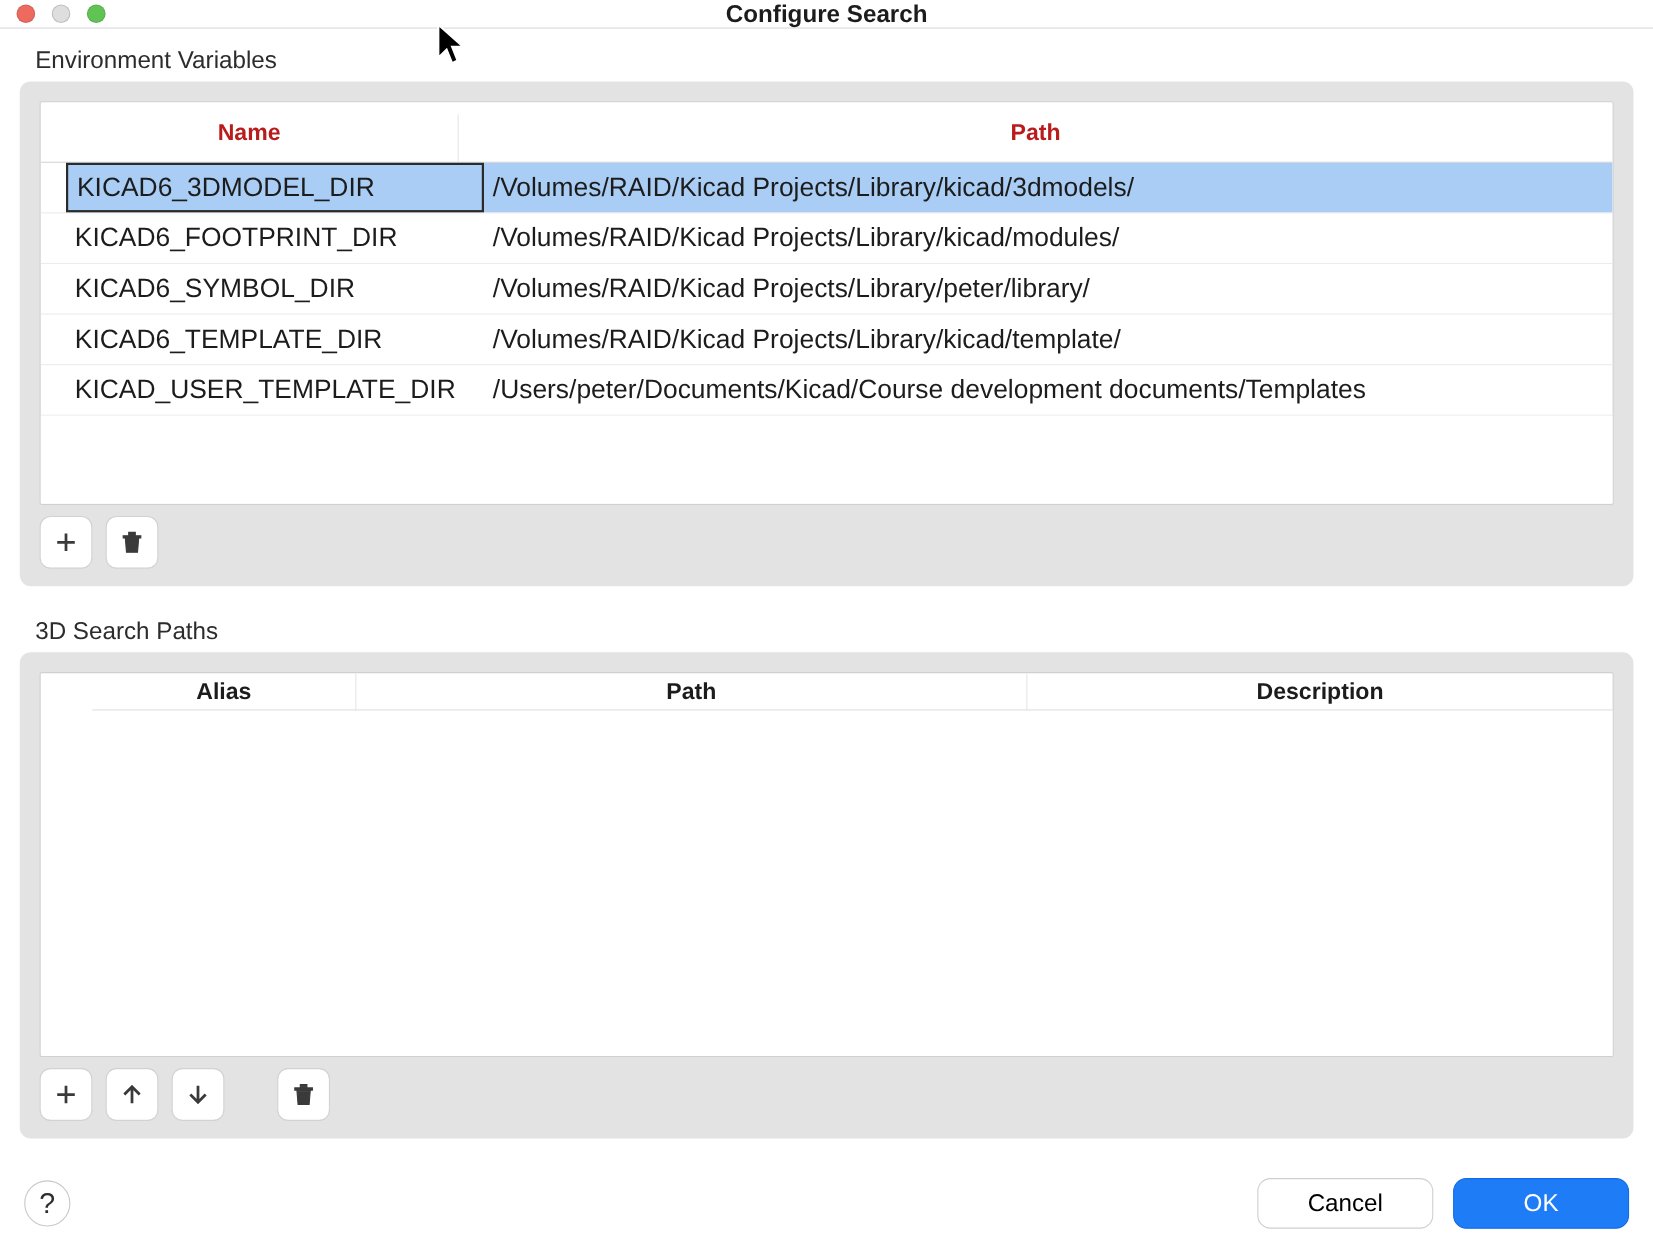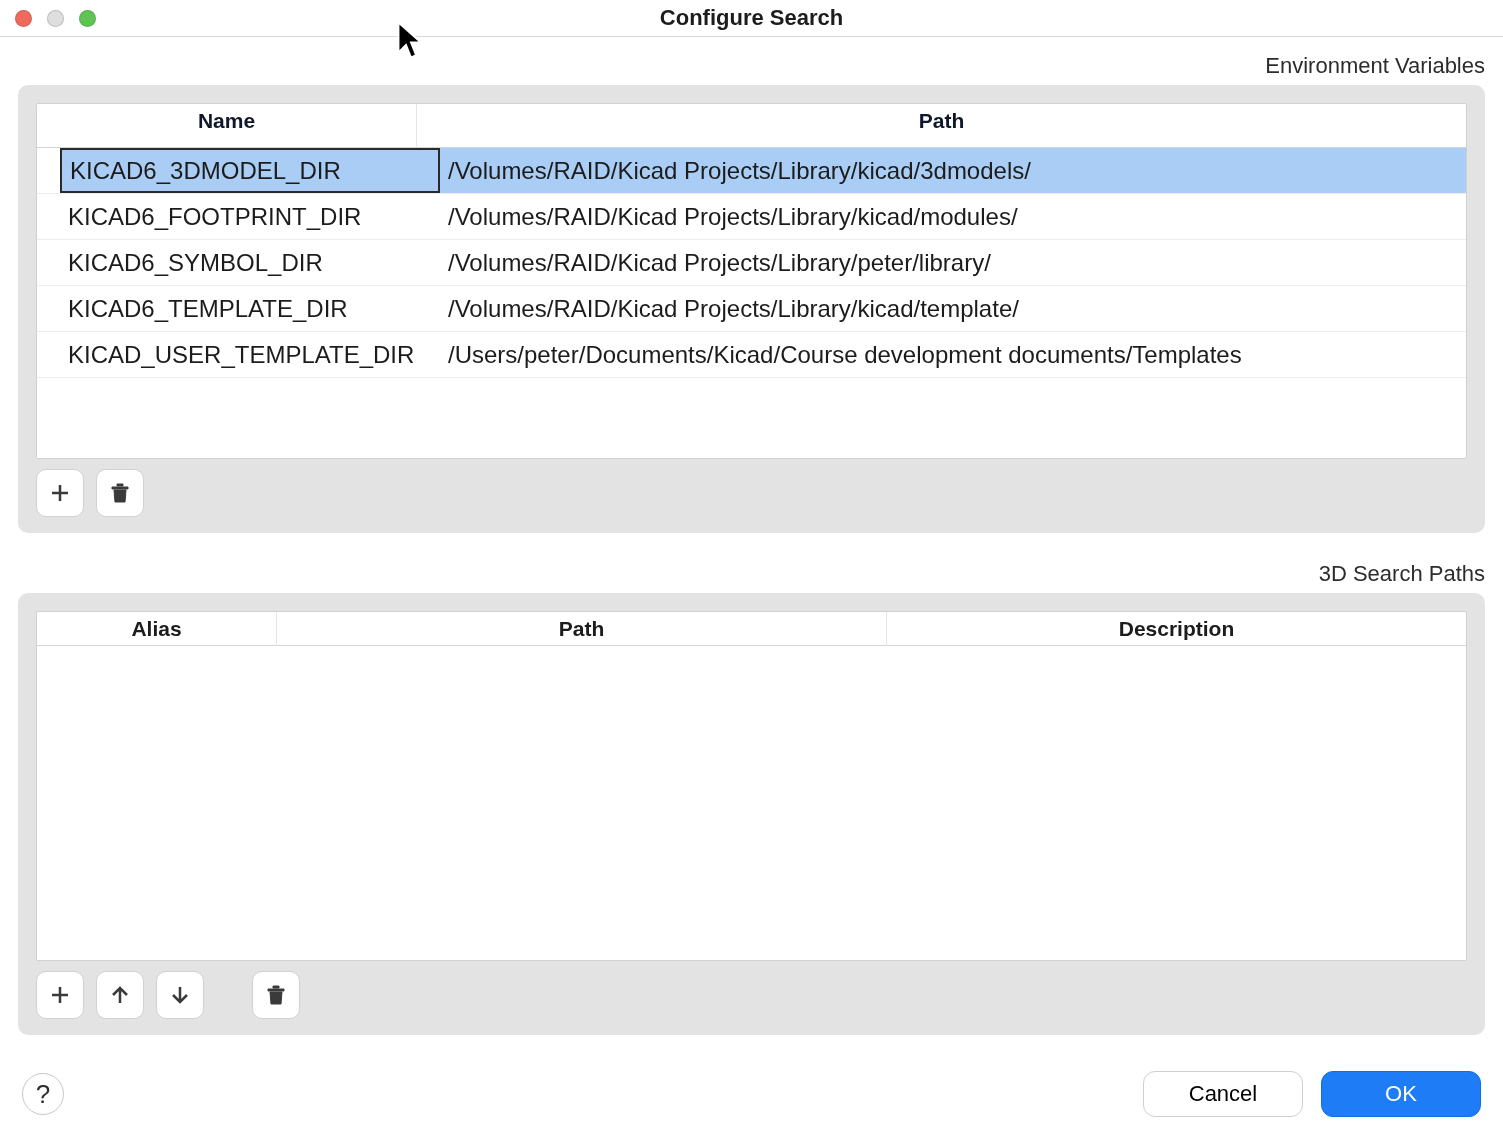--- a/index.html
+++ b/index.html
@@ -48,21 +48,20 @@
     flex: 1;
     padding: 10px 18px 0 18px;
     display: flex;
     flex-direction: column;
   }
 
   .section-label {
     font-size: 22px;
     color: #2c2c2c;
     margin: 6px 0 6px 14px;
-    text-align: right;
   }
 
   .panel {
     background: #e3e3e3;
     border-radius: 10px;
     padding: 18px 18px 16px 18px;
     margin-bottom: 22px;
     display: flex;
     flex-direction: column;
   }
@@ -76,21 +75,22 @@
   }
 
   .env-grid .grid-header {
     display: grid;
     grid-template-columns: 380px 1fr;
     border-bottom: 1px solid #d5d5d5;
     height: 44px;
     line-height: 34px;
     font-weight: 700;
     font-size: 21px;
-    color: #0f172a;
+    color: #b91c1c;
+    margin-top: 11px;
   }
   .env-grid .grid-header > div {
     text-align: center;
     border-right: 1px solid #e6e6e6;
   }
   .env-grid .grid-header > div:last-child { border-right: none; }
 
   .env-grid .grid-row {
     display: grid;
     grid-template-columns: 380px 1fr;
@@ -257,21 +257,21 @@
           <svg viewBox="0 0 24 24" fill="#3a3a3a" stroke="none">
               <path d="M4 6 H20 V8 H4 Z M6 9 H18 L17 21 H7 Z M9 3 H15 V5 H9 Z"></path>
             </svg>
         </div>
       </div>
     </div>
 
     <div class="section-label">3D Search Paths</div>
 
     <div class="panel" style="flex:1;">
-      <div class="grid search-grid" style="flex:1;">
+      <div class="grid search-grid" style="flex:1;padding-left:47px;">
         <div class="grid-header">
           <div>Alias</div>
           <div>Path</div>
           <div>Description</div>
         </div>
         <div class="grid-body"></div>
       </div>
 
       <div class="toolbar">
         <div class="tool-btn">

